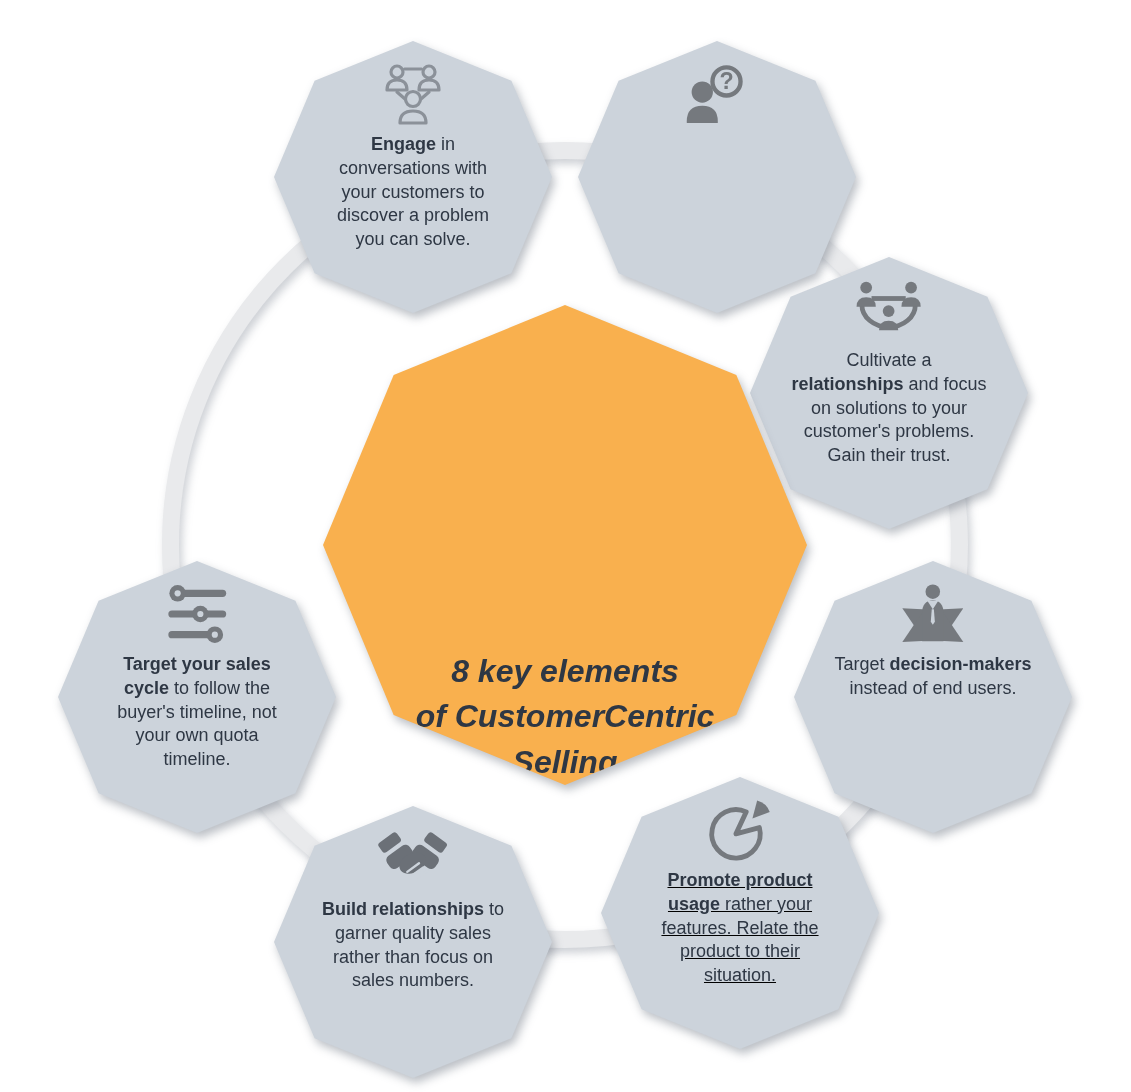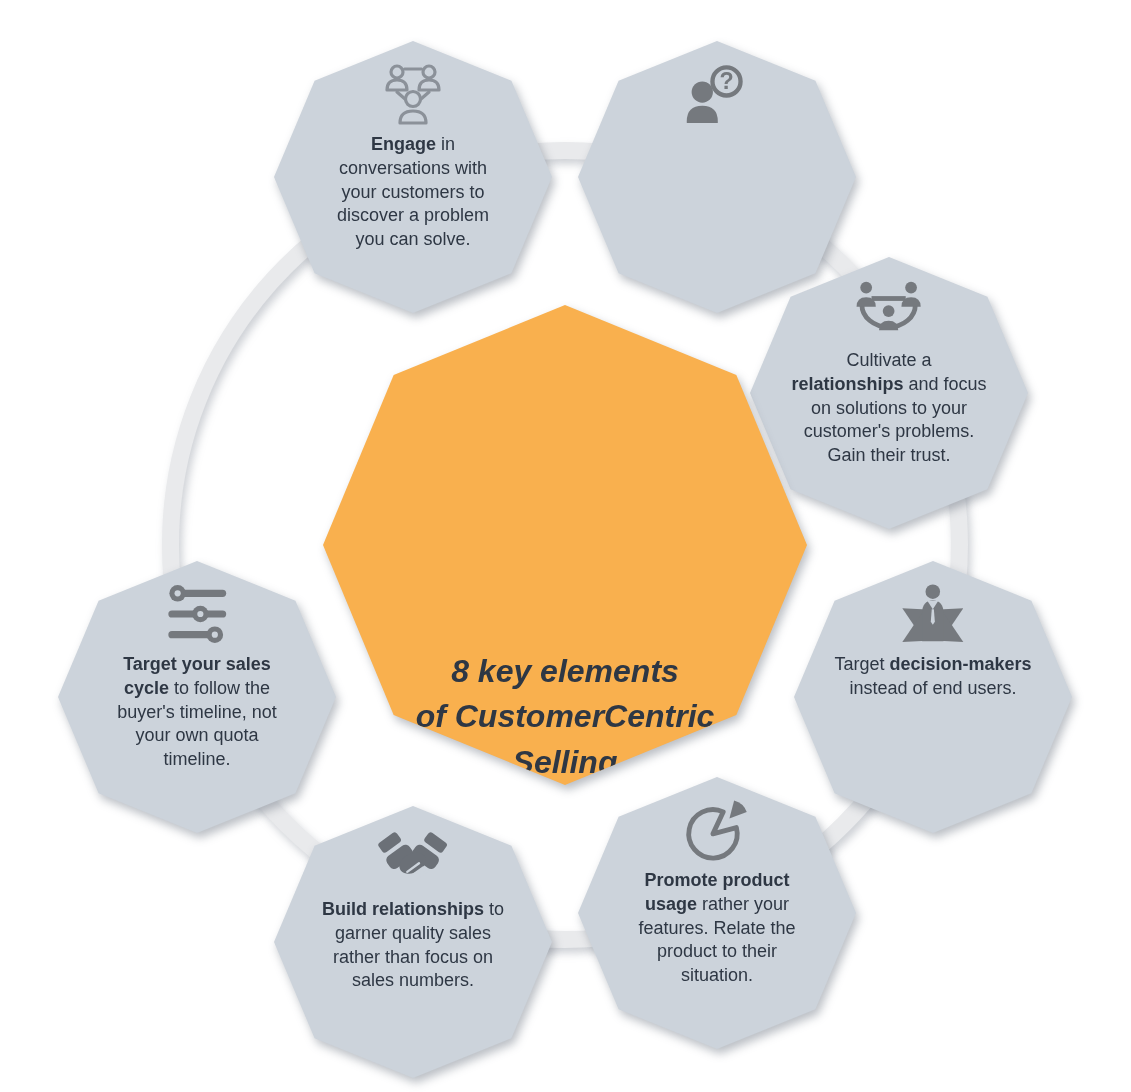--- a/index.html
+++ b/index.html
@@ -24,21 +24,21 @@
     clip-path:polygon(50% 0%,85.4% 14.6%,100% 50%,85.4% 85.4%,50% 100%,14.6% 85.4%,0% 50%,14.6% 14.6%);
     background:var(--node-fill);
     display:flex;flex-direction:column;align-items:center;
     justify-content:flex-start;padding-top:22px;
   }
   .node{width:278px;height:272px;}
   .node-engage{left:274px;top:41px;}
   .node-ask{left:578px;top:41px;}
   .node-relationship{left:750px;top:257px;}
   .node-decision{left:794px;top:561px;}
-  .node-promote{left:578px;top:777px;}
+  .node-promote{left:601px;top:777px;text-decoration:underline;}
   .node-build{left:274px;top:806px;}
   .node-adjust{left:58px;top:561px;}
   .node-empower{left:58px;top:257px;}
   .center-wrap{left:323px;top:305px;width:484px;height:480px;}
   .center-octa{
     background:var(--center-fill);justify-content:flex-end;padding:0 30px;font-style:italic;
   }
   .node-text{
     font-size:18px;line-height:1.32;color:var(--text);
     text-align:center;white-space:pre-line;

